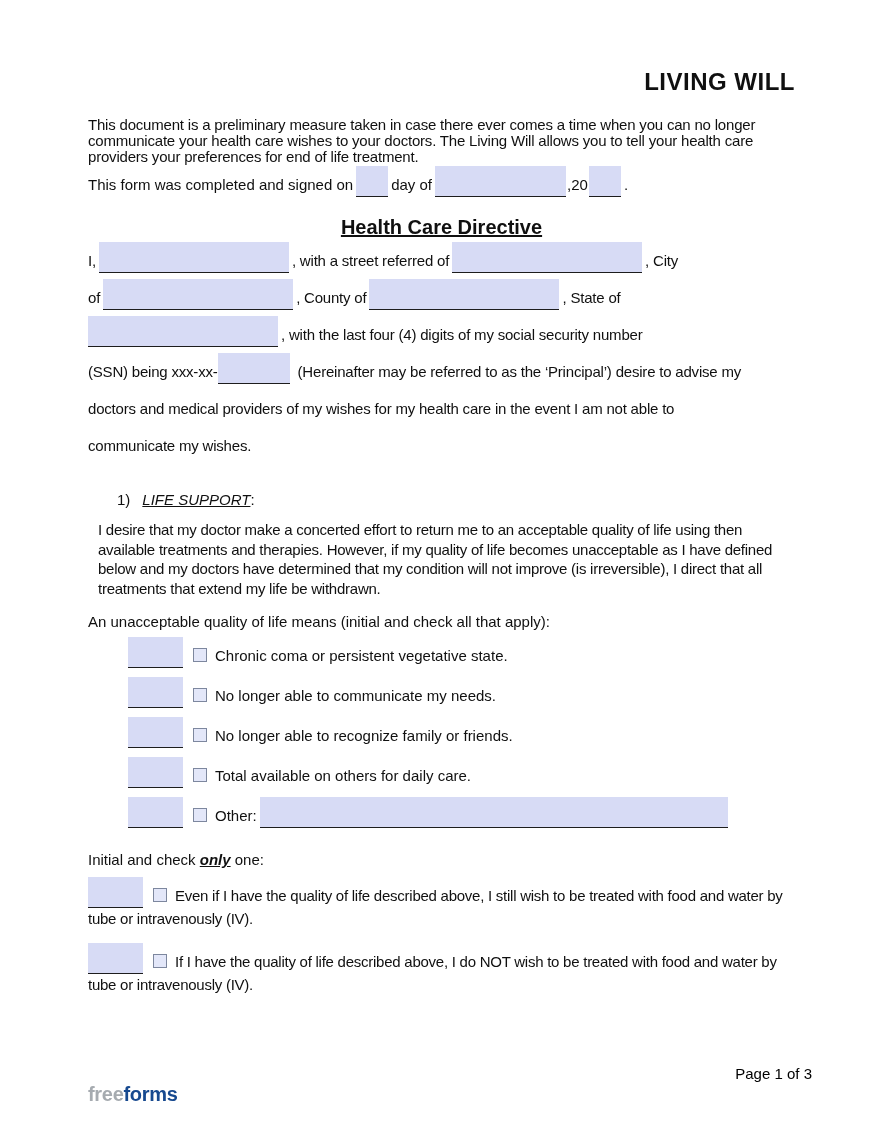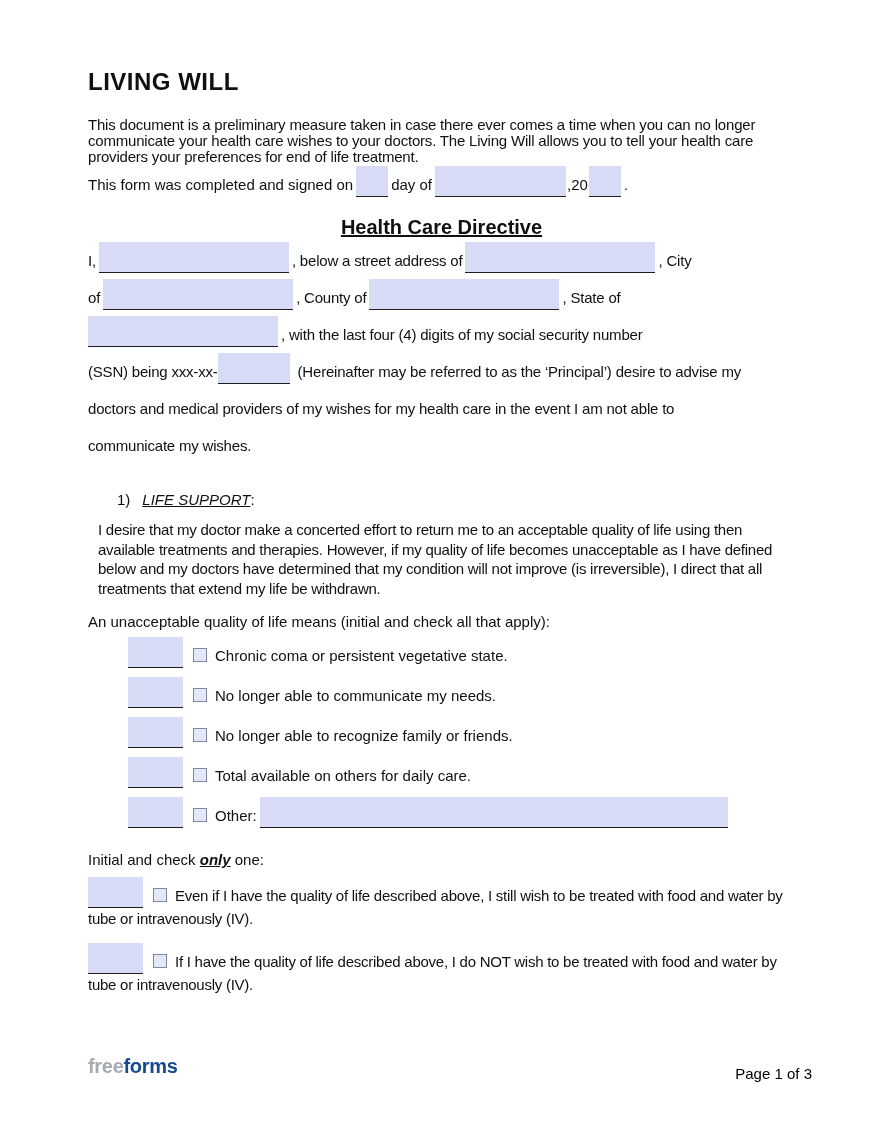--- a/index.html
+++ b/index.html
@@ -7,21 +7,21 @@
     position:relative;
     width:883px;height:1146px;
     background:#fff;
     font-family:"Liberation Sans", sans-serif;
     font-size:15px;color:#101010;
     overflow:hidden;
   }
   .content{padding:0 88px;}
   h1.title{
     margin:0;padding-top:68px;
-    text-align:left;
+    text-align:right;
     font-size:24px;font-weight:bold;letter-spacing:.5px;
   }
   p.intro{
     margin:21px 0 0 0;
     line-height:16px;
     letter-spacing:-0.2px;
   }
   .fill{
     display:inline-block;
     height:30px;
@@ -90,21 +90,21 @@
     vertical-align:-1px;
     margin:0 8px 0 10px;
   }
   .excl{
     margin-top:7px;
     line-height:21.5px;
     letter-spacing:-0.25px;
   }
   .excl + .excl{margin-top:13px;}
   .brand{
-    position:absolute;left:88px;bottom:68px;
+    position:absolute;left:88px;bottom:40px;
     font-size:20px;font-weight:bold;letter-spacing:-0.3px;
   }
   .brand .free{color:var(--brand-gray,#a6abb0);}
   .brand .forms{color:var(--brand-blue,#17498f);}
   .page-num{
     position:absolute;right:71px;bottom:64px;
     font-size:15px;color:#000;
   }
 </style>
 </head>
@@ -117,21 +117,21 @@
 
     <p class="intro">This document is a preliminary measure taken in case there ever comes a time when you can no longer communicate your health care wishes to your doctors. The Living Will allows you to tell your health care providers your preferences for end of life treatment.</p>
 
     <div class="signed">
       <span>This form was completed and signed on</span><span class="fill w-day"></span><span>day of</span><span class="fill w-month"></span><span>,20</span><span class="fill w-year"></span><span>.</span>
     </div>
 
     <h2 class="directive-heading">Health Care Directive</h2>
 
     <div class="fline first">
-      <span>I,</span><span class="fill w-name"></span><span>, below a street address of</span><span class="fill w-address"></span><span>, City</span>
+      <span>I,</span><span class="fill w-name"></span><span>, with a street referred of</span><span class="fill w-address"></span><span>, City</span>
     </div>
     <div class="fline">
       <span>of</span><span class="fill w-city"></span><span>, County of</span><span class="fill w-county"></span><span>, State of</span>
     </div>
     <div class="fline">
       <span class="fill w-state" style="margin-left:0;"></span><span>, with the last four (4) digits of my social security number</span>
     </div>
     <div class="fline">
       <span>(SSN) being xxx-xx-</span><span class="fill w-ssn"></span><span>(Hereinafter may be referred to as the ‘Principal’) desire to advise my</span>
     </div>

